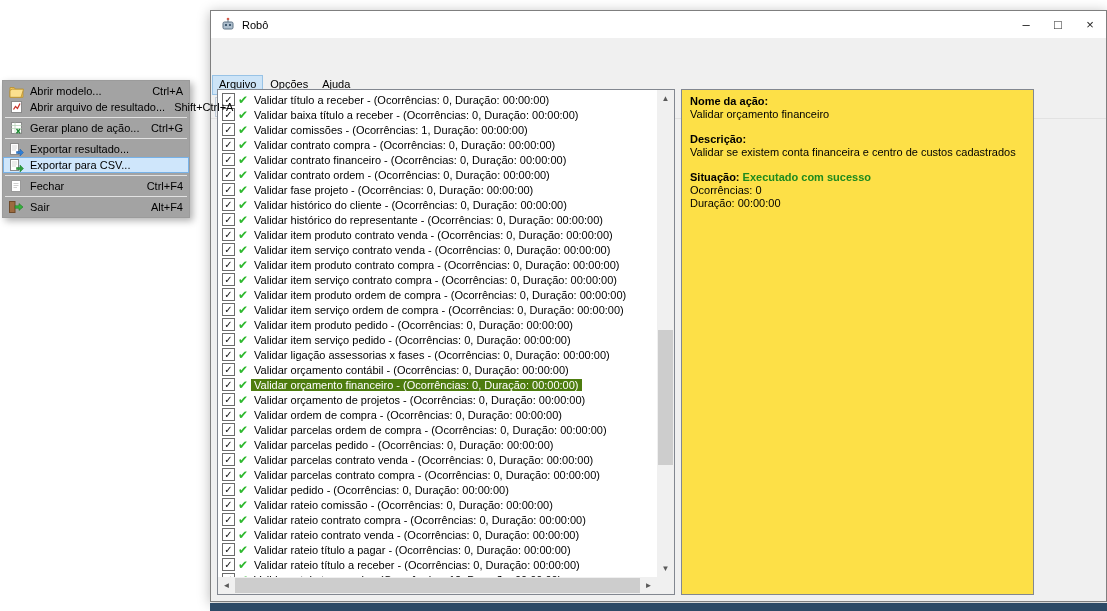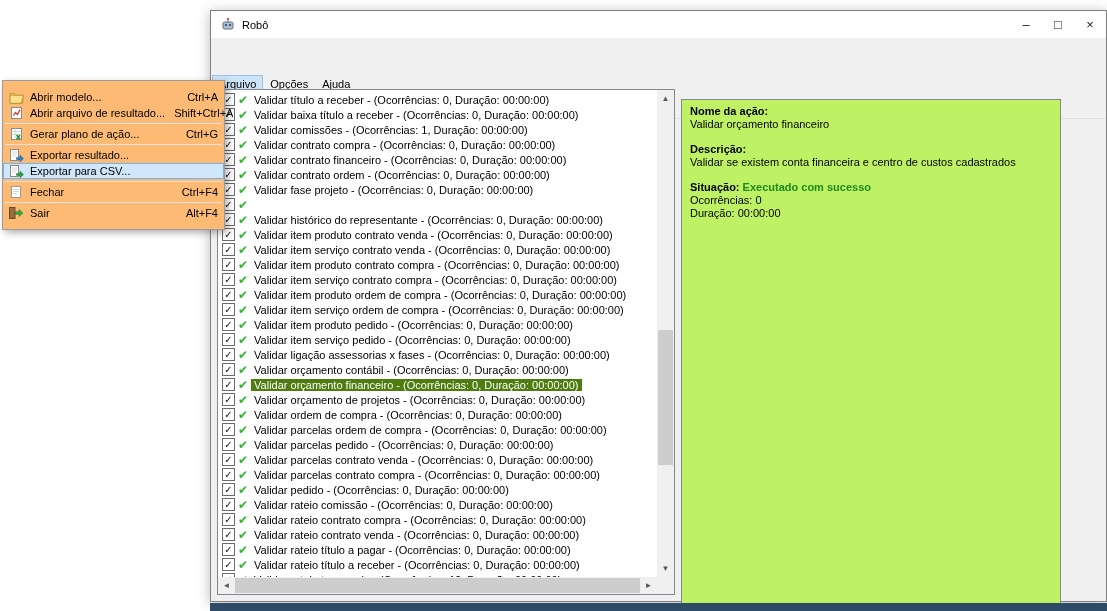--- a/index.html
+++ b/index.html
@@ -53,31 +53,31 @@
   .vthumb { position:absolute; left:1px; right:1px; top:240px; height:135px; background:#cdcdcd; }
 
   .hscroll { position:absolute; left:0; bottom:0; right:17px; height:17px; background:#f0f0f0; }
   .harrow { position:absolute; top:0; width:17px; height:17px; display:flex;
             align-items:center; justify-content:center; font-size:8px; color:#5a5a5a; }
   .harrow.left { left:0; } .harrow.right { right:0; }
   .hthumb { position:absolute; left:17px; right:17px; top:1px; bottom:1px; background:#cdcdcd; }
   .scroll-corner { position:absolute; right:0; bottom:0; width:17px; height:17px; background:#f0f0f0; }
 
   
-  .details-panel { position:absolute; left:470px; top:78px; width:380px; height:506px;
-                   background:#bef264; border:1px solid #828790; padding:5px 8px;
-                   font-size:11px; line-height:13px; color:#000;margin-top:10px; }
+  .details-panel { position:absolute; left:470px; top:78px; width:353px; height:506px;
+                   background:#fde047; border:1px solid #828790; padding:5px 8px;
+                   font-size:11px; line-height:13px; color:#000; }
   .d-label { font-weight:bold; }
   .d-gap { height:12px; }
   .status-value { color:#1d8a1d; font-weight:bold; }
 
   
-  .menu-popup { position:absolute; left:2px; top:80px; width:223px; background:#fdba74;
+  .menu-popup { position:absolute; left:2px; top:80px; width:188px; background:#a3a3a3;
                 border:1px solid #9b9b9b; box-shadow:3px 3px 7px rgba(0,0,0,.3);
-                padding:8px 0; font-size:11px; }
+                padding:2px 0; font-size:11px; }
   .popup-item { display:flex; align-items:center; height:16px; padding:0 6px 0 4px; gap:5px; }
   .popup-item .icon { width:18px; height:15px; display:flex; align-items:center;
                       justify-content:center; flex:0 0 18px; }
   .popup-label { flex:1; white-space:nowrap; color:#000; }
   .popup-shortcut { margin-left:4px; color:#000; white-space:nowrap; }
   .popup-item.selected { background:#cfe6fb; outline:1px solid #77b2e8; outline-offset:-1px; }
   .popup-sep { height:1px; background:#e2e2e2; margin:2px 2px; }
 
   .taskbar-strip { position:absolute; left:210px; top:603px; width:897px; height:8px;
                    background:#2d4a66; }
@@ -178,20 +178,21 @@
           <span class="tlabel">Validar contrato ordem - (Ocorrências: 0, Duração:  00:00:00)</span>
         </div>
         <div class="tree-row">
           <span class="cb">✓</span>
           <span class="gcheck">✔</span>
           <span class="tlabel">Validar fase projeto - (Ocorrências: 0, Duração:  00:00:00)</span>
         </div>
         <div class="tree-row">
           <span class="cb">✓</span>
           <span class="gcheck">✔</span>
+          <span class="tlabel">Validar histórico do cliente - (Ocorrências: 0, Duração:  00:00:00)</span>
         </div>
         <div class="tree-row">
           <span class="cb">✓</span>
           <span class="gcheck">✔</span>
           <span class="tlabel">Validar histórico do representante - (Ocorrências: 0, Duração:  00:00:00)</span>
         </div>
         <div class="tree-row">
           <span class="cb">✓</span>
           <span class="gcheck">✔</span>
           <span class="tlabel">Validar item produto contrato venda - (Ocorrências: 0, Duração:  00:00:00)</span>

